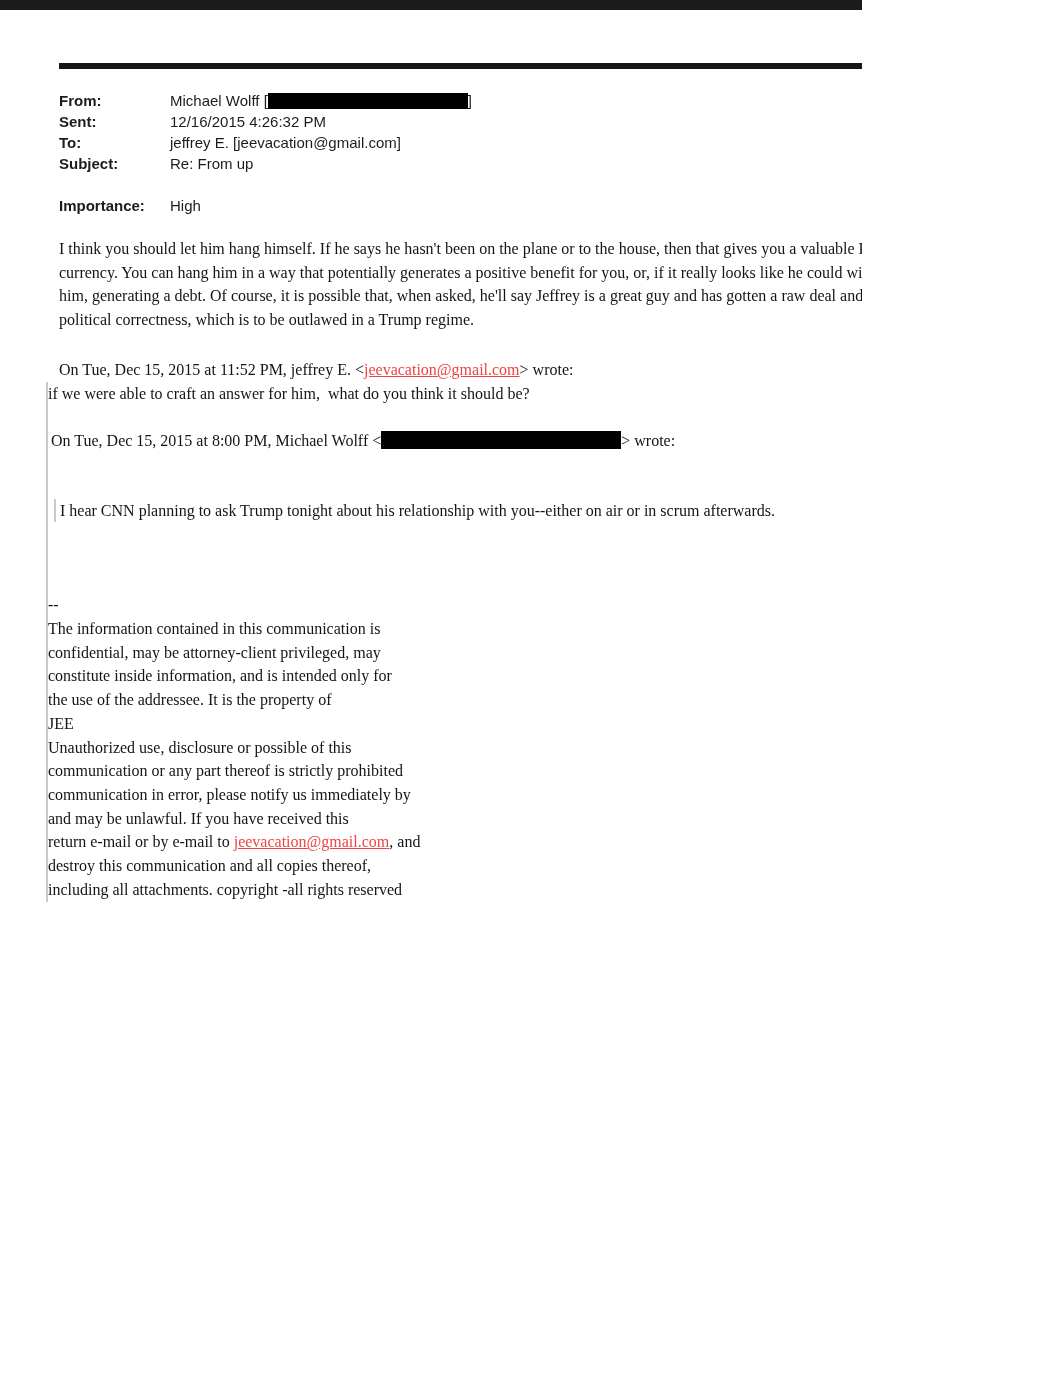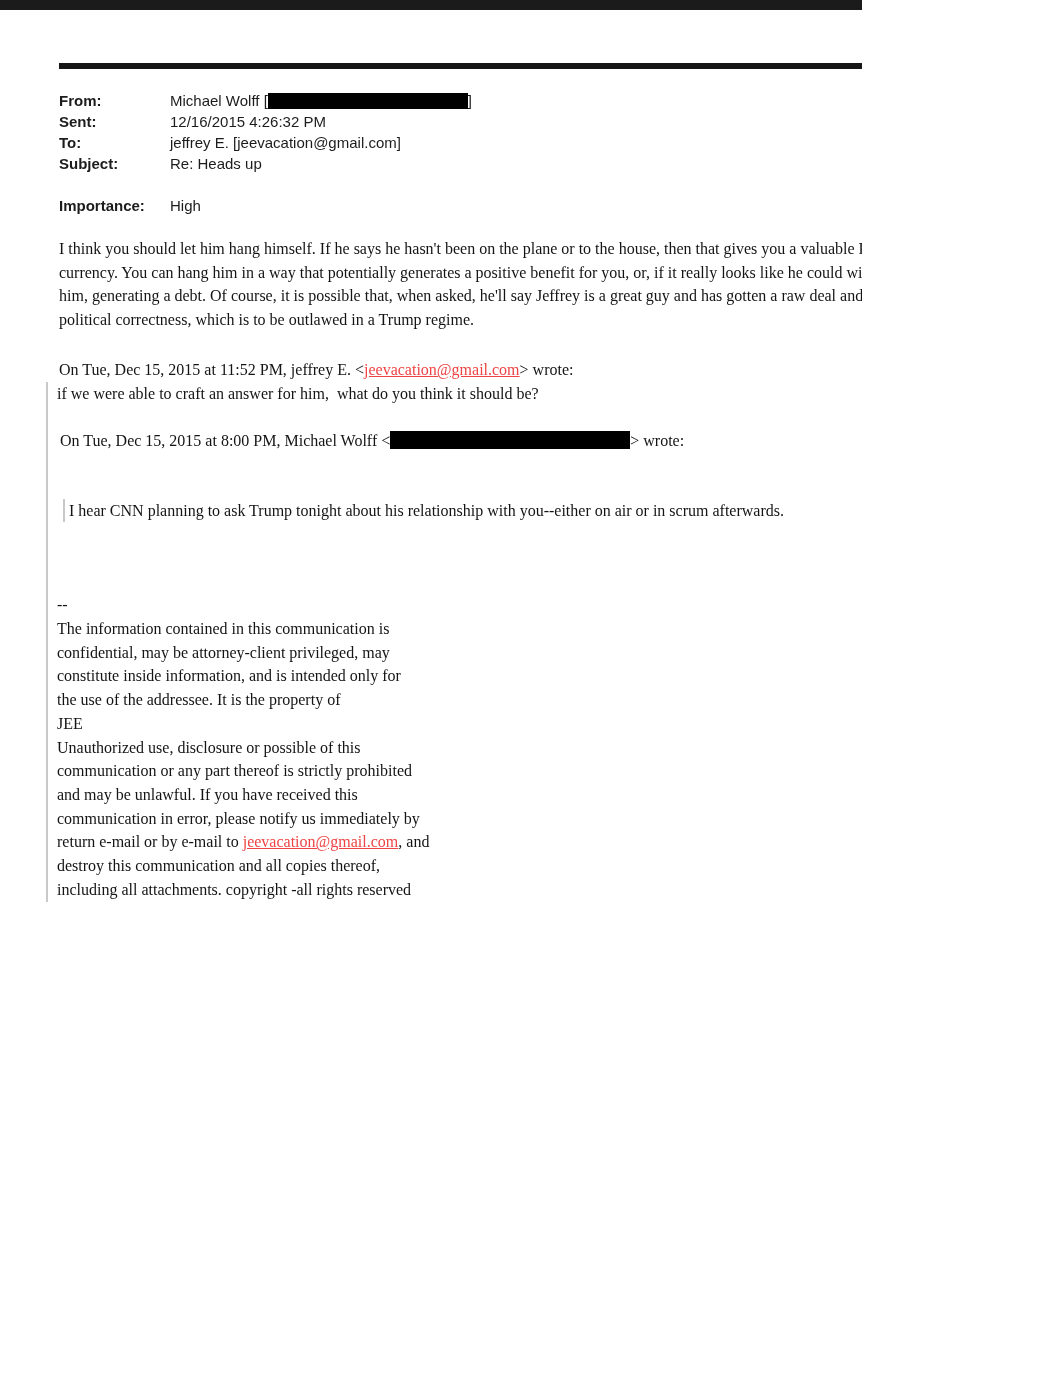--- a/index.html
+++ b/index.html
@@ -63,21 +63,20 @@
   .mail-link {
     color: #ef4444;
     text-decoration: underline;
     cursor: pointer;
   }
 
   blockquote { margin: 0; padding: 0; }
   .bq1 {
     margin-left: -13px;
     border-left: 2px solid #c9c9c9;
-    padding-left: 9px;
   }
   .bq2 {
     margin-left: 6px;
     border-left: 2px solid #c9c9c9;
     padding-left: 4px;
     margin-top: 46px;
   }
 
   .pre { white-space: pre-wrap; }
   .sp { min-height: 23.7px; }
@@ -105,21 +104,21 @@
       <div class="hdr-row">
         <span class="hdr-label">Sent:</span>
         <span class="hdr-value">12/16/2015 4:26:32 PM</span>
       </div>
       <div class="hdr-row">
         <span class="hdr-label">To:</span>
         <span class="hdr-value">jeffrey E. [jeevacation@gmail.com]</span>
       </div>
       <div class="hdr-row">
         <span class="hdr-label">Subject:</span>
-        <span class="hdr-value">Re: Heads up</span>
+        <span class="hdr-value">Re: From up</span>
       </div>
       <div class="hdr-row importance-row">
         <span class="hdr-label">Importance:</span>
         <span class="hdr-value">High</span>
       </div>
     </div>
 
     <div class="serif">
       <div class="body-para">I think you should let him hang himself. If he says he hasn't been on the plane or to the house, then that gives you a valuable PR and political currency. You can hang him in a way that potentially generates a positive benefit for you, or, if it really looks like he could win, you could save him, generating a debt. Of course, it is possible that, when asked, he'll say Jeffrey is a great guy and has gotten a raw deal and is a victim of political correctness, which is to be outlawed in a Trump regime.</div>
 
@@ -145,22 +144,22 @@
 
         <div>
           <div>--</div>
           <div>The information contained in this communication is</div>
           <div>confidential, may be attorney-client privileged, may</div>
           <div>constitute inside information, and is intended only for</div>
           <div>the use of the addressee. It is the property of</div>
           <div>JEE</div>
           <div>Unauthorized use, disclosure or possible of this</div>
           <div>communication or any part thereof is strictly prohibited</div>
+          <div>communication in error, please notify us immediately by</div>
           <div>and may be unlawful. If you have received this</div>
-          <div>communication in error, please notify us immediately by</div>
           <div>
             <span>return e-mail or by e-mail to </span><a class="mail-link">jeevacation@gmail.com</a><span>, and</span>
           </div>
           <div>destroy this communication and all copies thereof,</div>
           <div>including all attachments. copyright -all rights reserved</div>
         </div>
       </blockquote>
     </div>
 
   </div>

